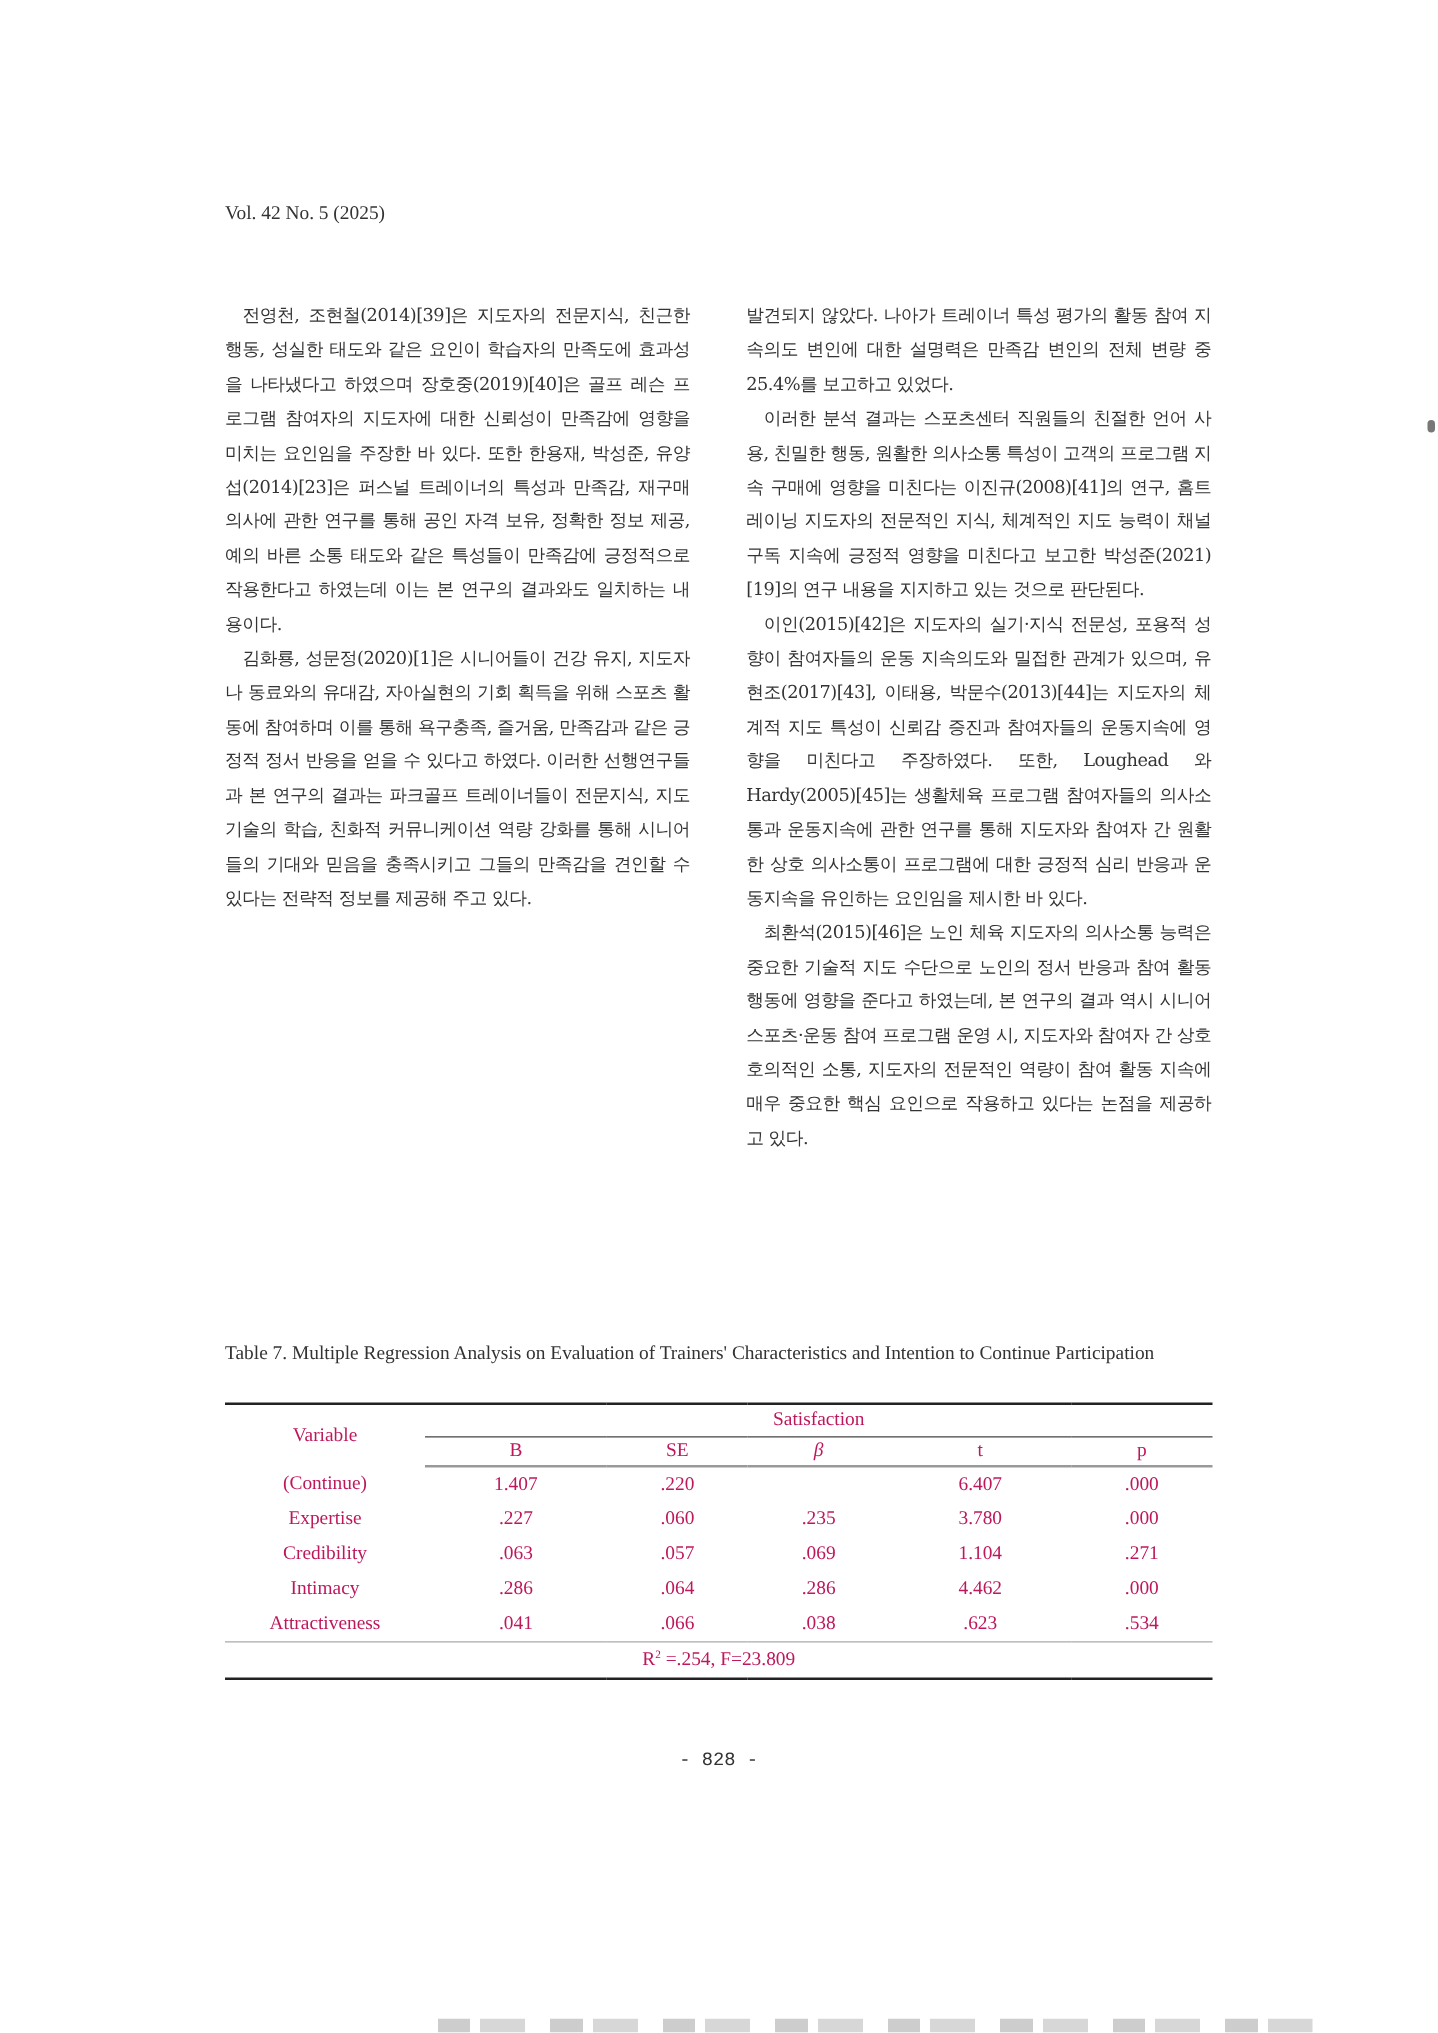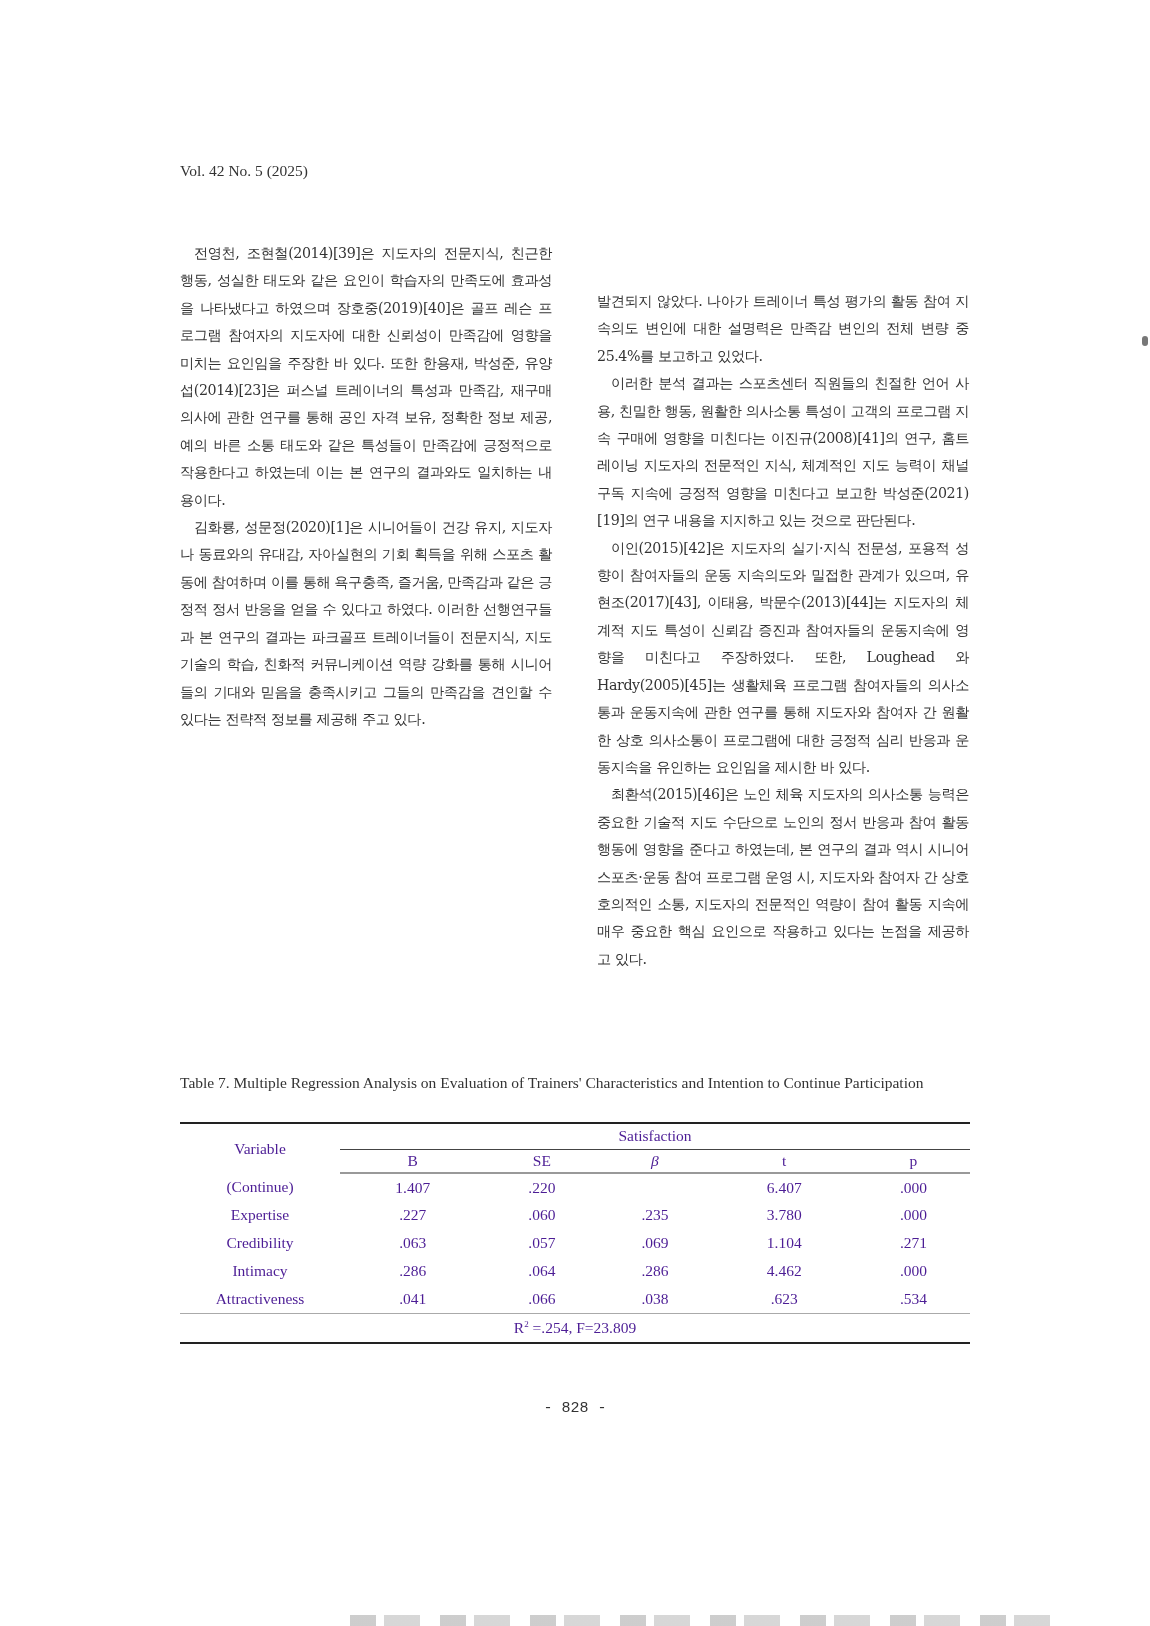--- a/index.html
+++ b/index.html
@@ -17,37 +17,37 @@
     .running-header .pnum { font-size: 15px; }
 
     .col {
       position: absolute; top: 240px; width: 372px;
       font-family: "DejaVu Serif", serif; font-size: 14.2px; line-height: 27.4px;
       color: #333; text-align: justify; letter-spacing: -0.4px;
     }
     .col.left { left: 180px; }
     .col.right { left: 597px; }
     .col p { text-indent: 14px; }
-    .col p.noindent { text-indent: 0; margin-top: 48px; }
+    .col p.noindent { text-indent: 0; }
     .col .section-heading {
       font-family: "DejaVu Sans", sans-serif; font-weight: bold; font-size: 14.5px;
       line-height: 26px; margin-top: 20px; padding-left: 38px; text-indent: -38px; color: #222;
       letter-spacing: -0.3px;
     }
 
     .table-caption {
       position: absolute; left: 180px; top: 1070px; width: 790px;
       font-family: "Liberation Serif", serif; font-size: 15.5px; line-height: 25px; color: #333;
       padding-left: 76px; text-indent: -76px; text-align: justify;
     }
 
     table.regression {
       position: absolute; left: 180px; top: 1122px; width: 790px;
       border-collapse: collapse;
-      font-family: "Liberation Serif", serif; font-size: 15.5px; color: #4c1d95;
+      font-family: "Liberation Serif", serif; font-size: 15.5px; color: #be185d;
     }
     table.regression td, table.regression th {
       font-weight: normal; text-align: center; height: 28px; padding: 0;
     }
     table.regression tr.top-rule th { border-top: 2.5px solid #222; }
     table.regression th.sat { border-bottom: 1.5px solid #444; height: 26px; }
     table.regression tr.col-heads th { border-bottom: 2px solid #999; height: 24px; }
     table.regression tr.last-data td { border-bottom: 1.5px solid #aaa; }
     table.regression tr.summary td { border-bottom: 2.5px solid #222; height: 30px; }
     table.regression th.var { width: 160px; vertical-align: middle; }

